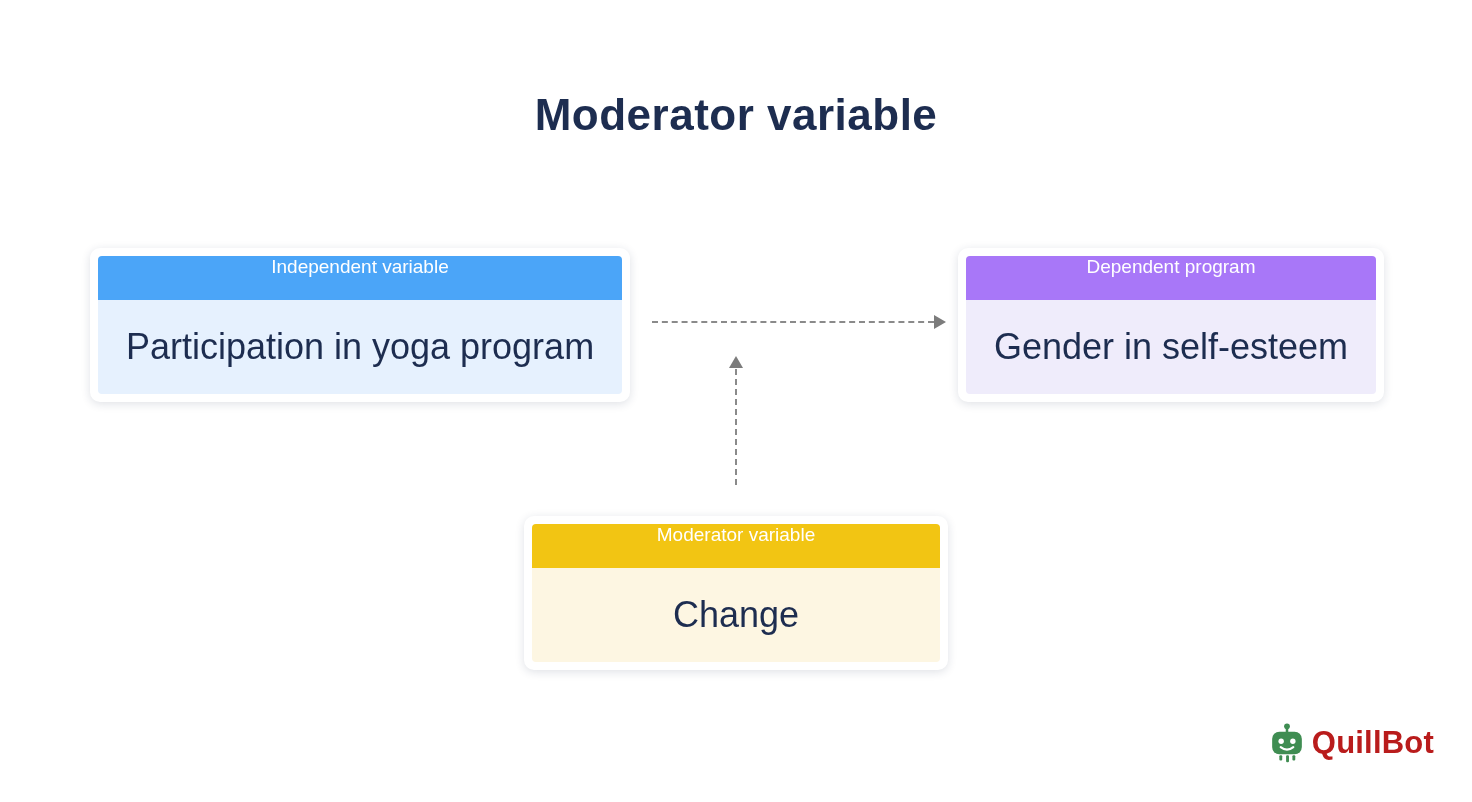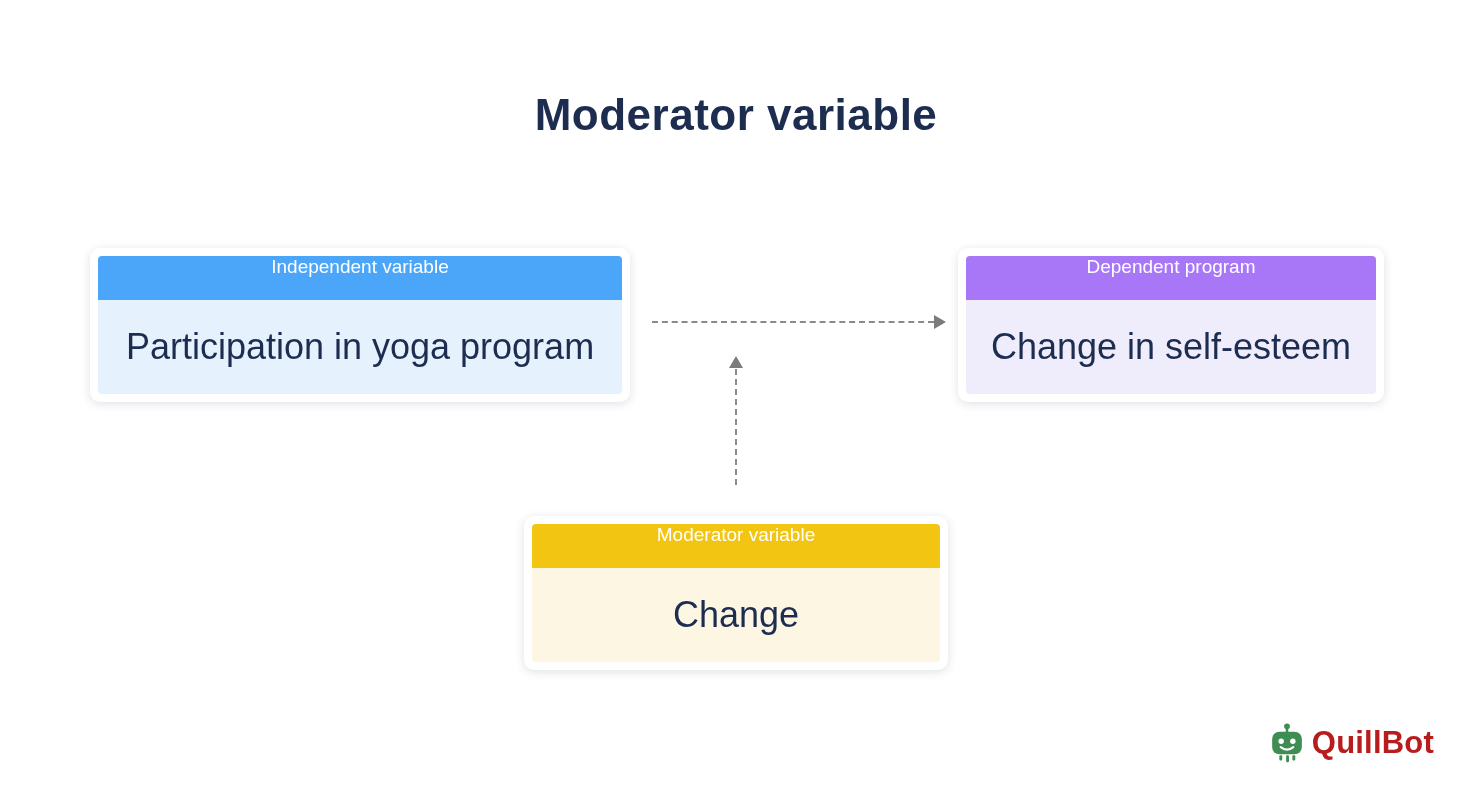--- a/index.html
+++ b/index.html
@@ -129,21 +129,21 @@
     <div class="body-area" style="background-color: rgb(230, 241, 254);">
       <span class="body-label">Participation in yoga program</span>
     </div>
   </div>
 
   <div class="var-card card-dependent">
     <div class="header-bar" style="background-color: rgb(168, 119, 248);">
       <span class="header-label">Dependent program</span>
     </div>
     <div class="body-area" style="background-color: rgb(239, 236, 251);">
-      <span class="body-label">Change in self-esteem</span>
+      <span class="body-label">Gender in self-esteem</span>
     </div>
   </div>
 
   <div class="var-card card-moderator">
     <div class="header-bar" style="background-color: rgb(242, 197, 19);">
       <span class="header-label">Moderator variable</span>
     </div>
     <div class="body-area" style="background-color: rgb(253, 246, 226);">
       <span class="body-label">Change</span>
     </div>

